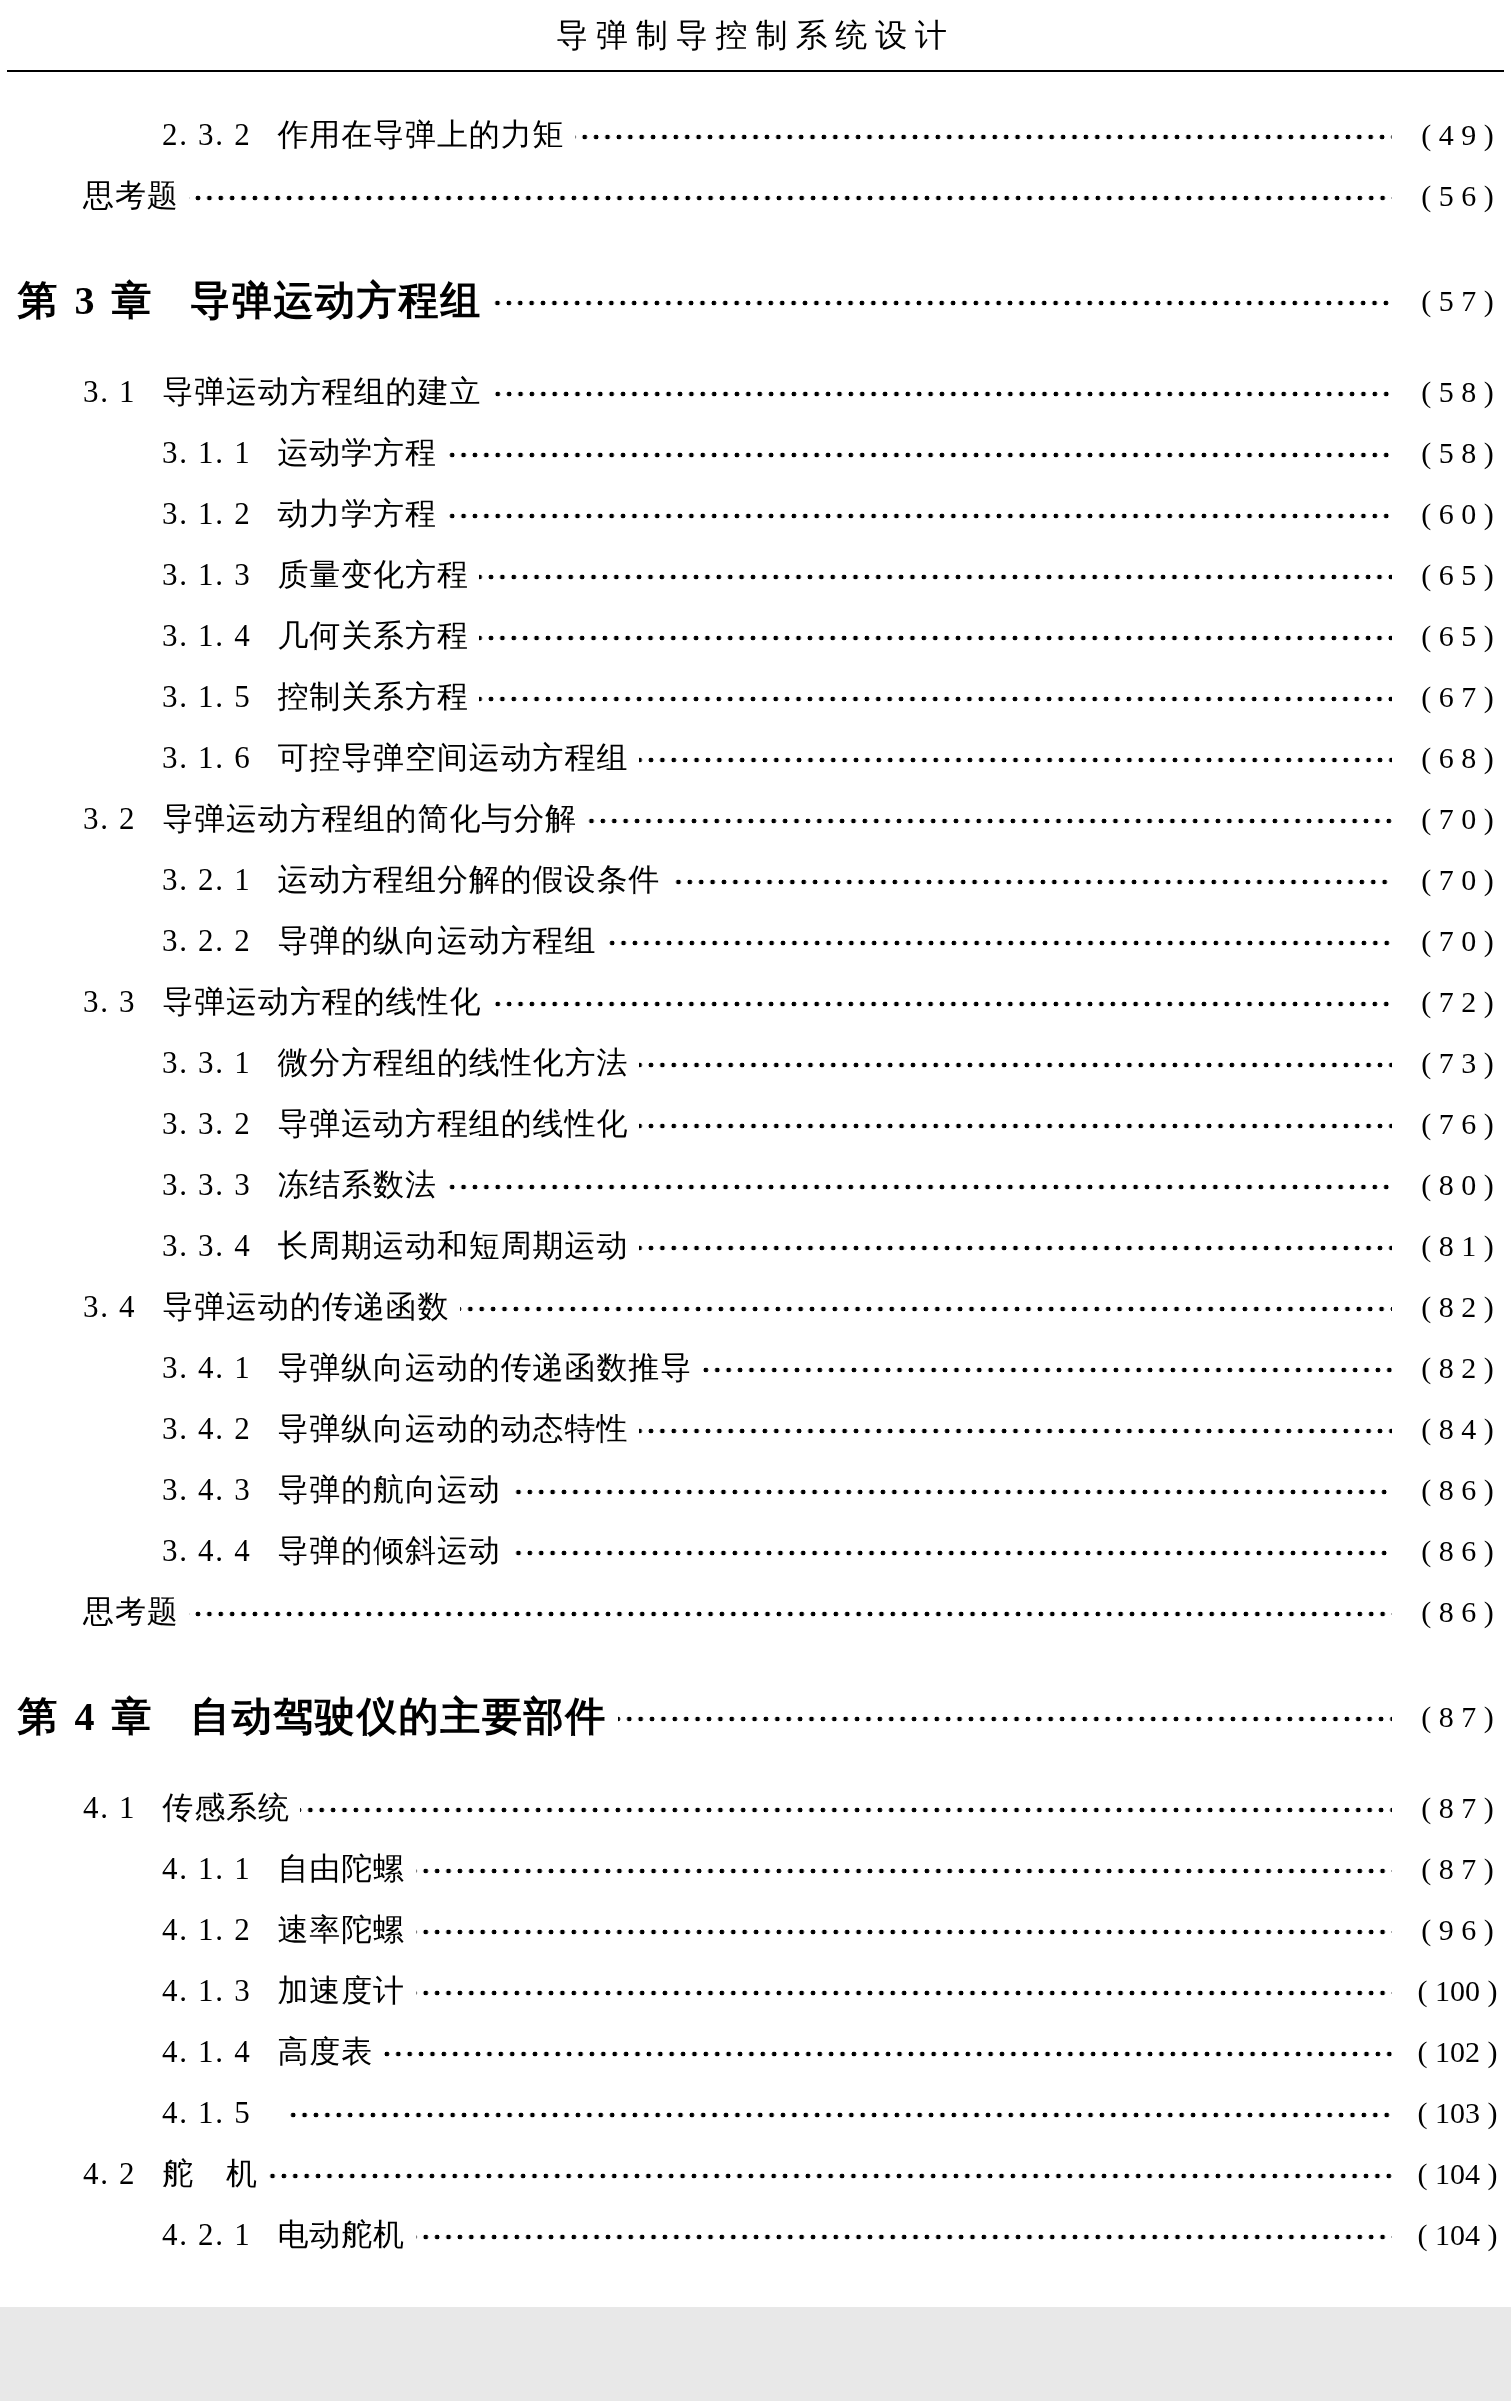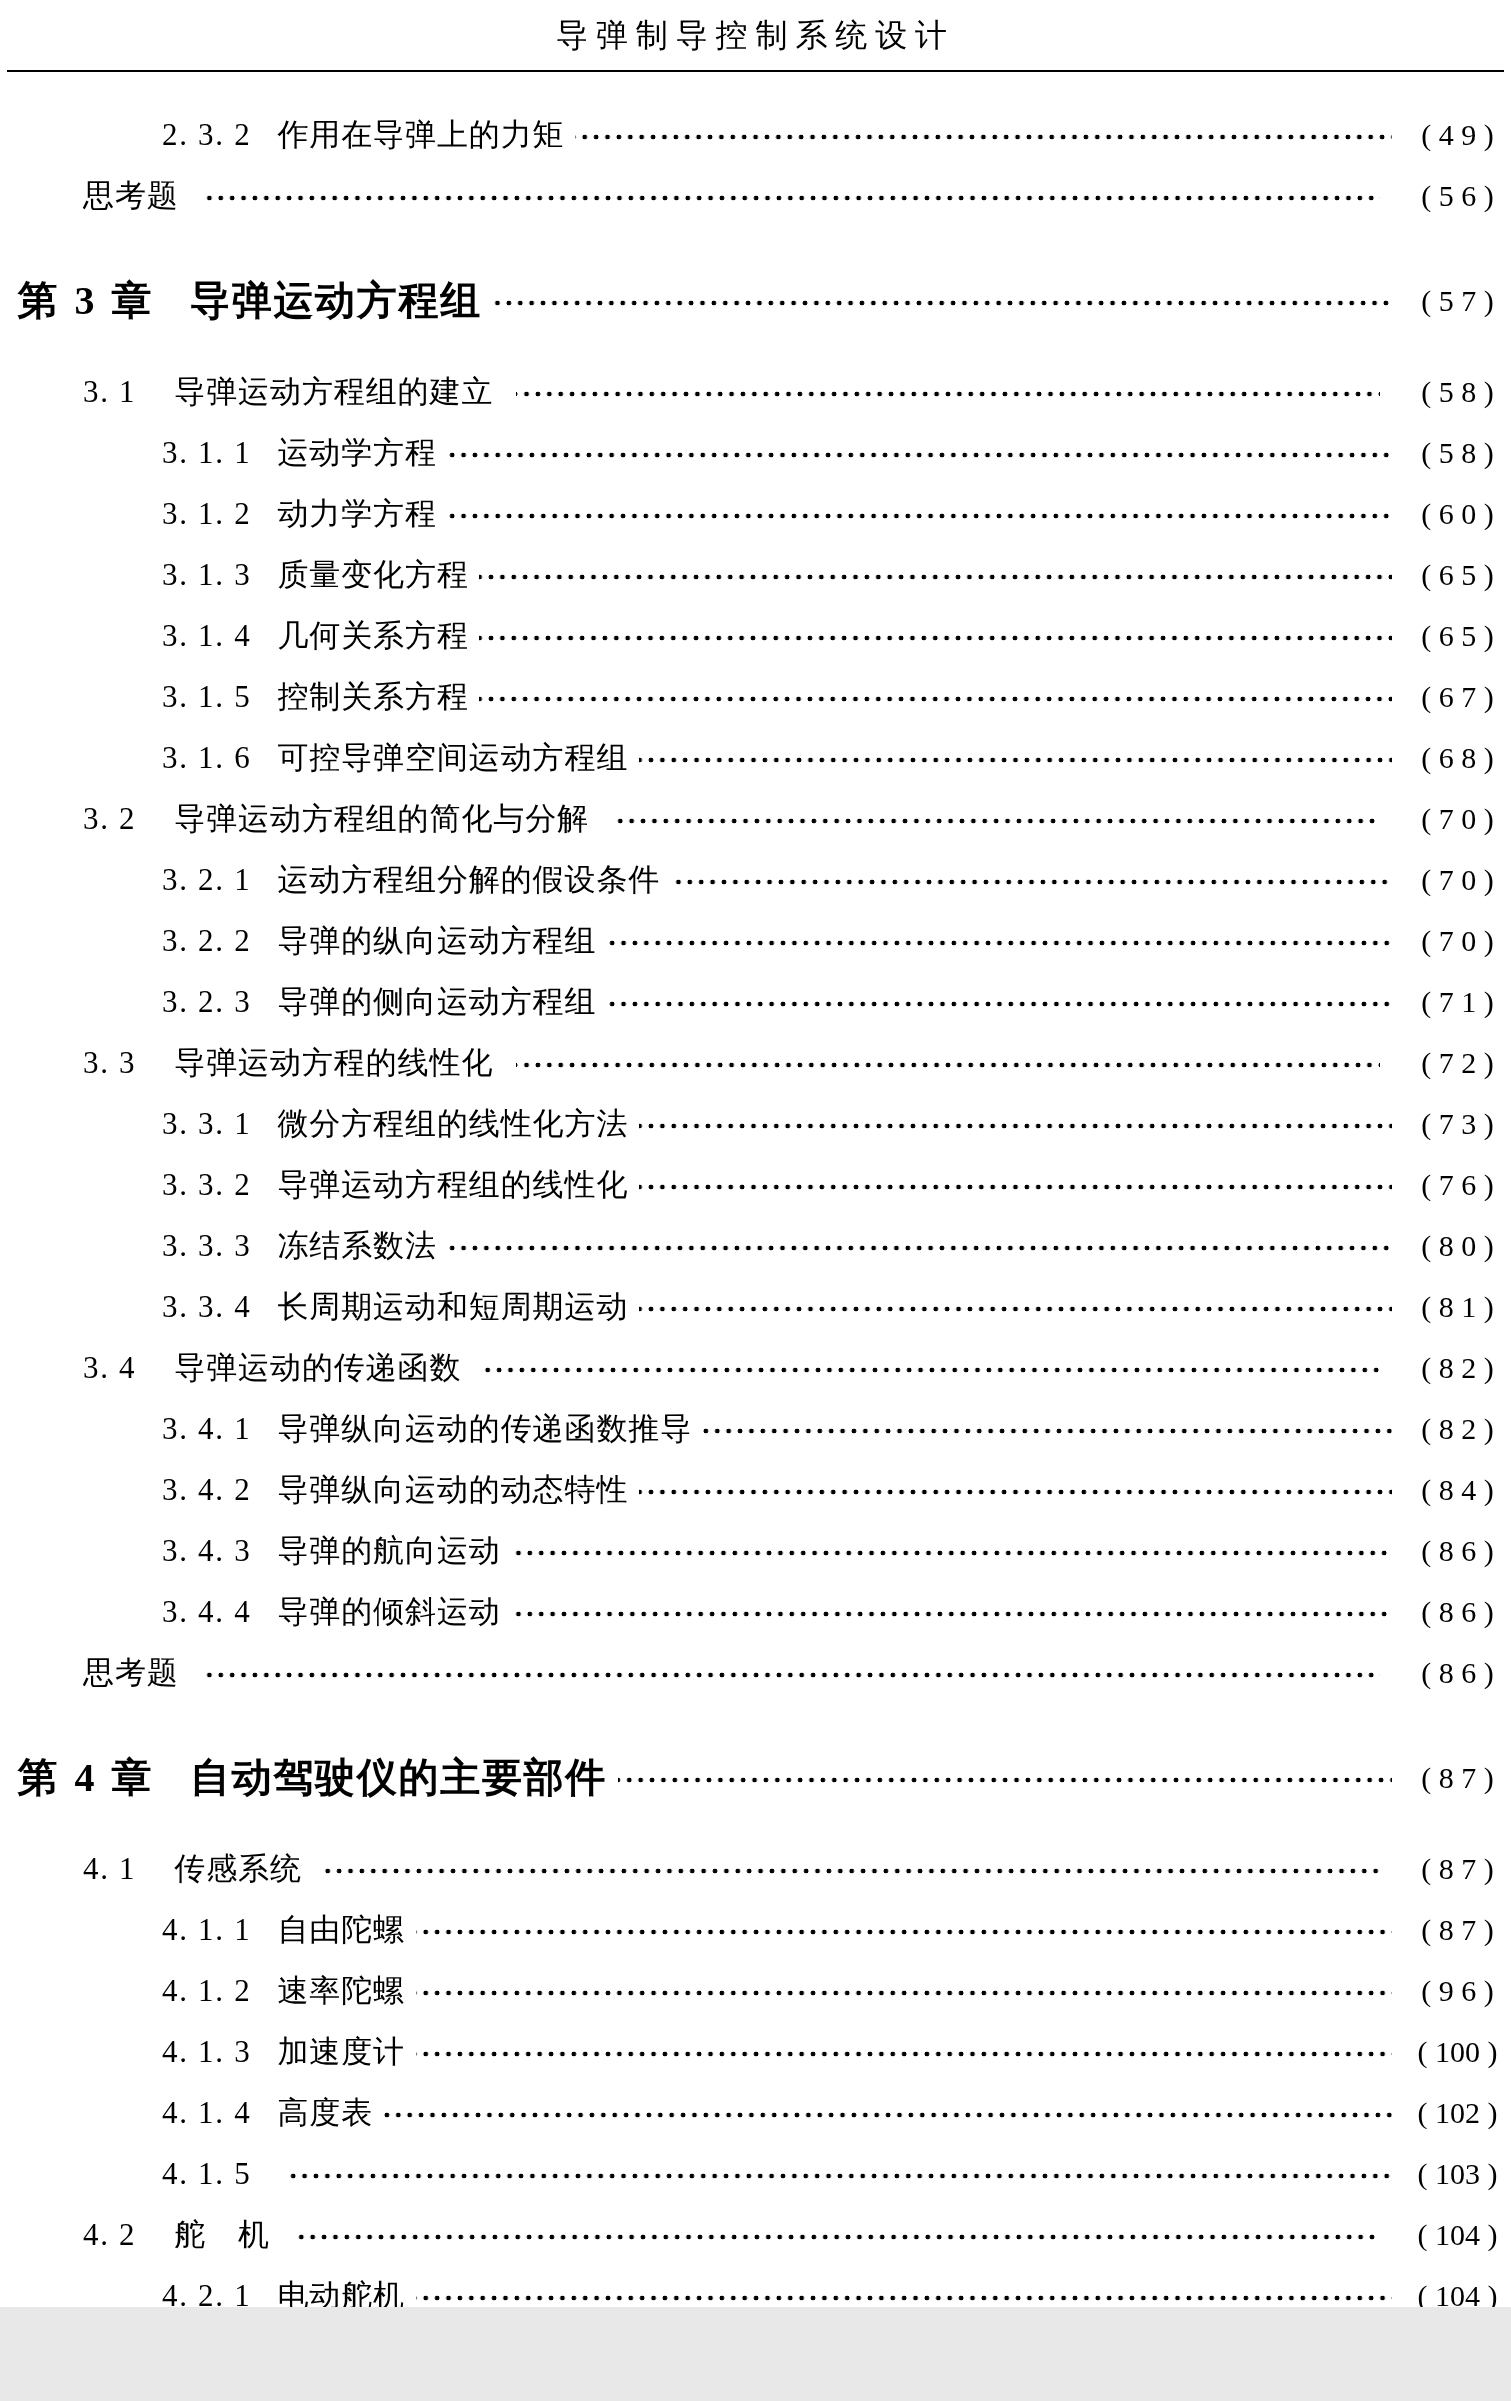--- a/index.html
+++ b/index.html
@@ -46,21 +46,21 @@
     background-position:center;
     background-repeat:repeat-x;
   }
   .row .page-label{
     flex:0 0 auto;
     width:107px;
     text-align:center;
     font-size:30px;
   }
   .lvl0{padding-left:17.5px;}
-  .lvl1{padding-left:83px;gap:12px;}
+  .lvl1{padding-left:83px;}
   .lvl2{padding-left:162px;}
   .chapter{
     height:79px;
     margin-top:35px;
     margin-bottom:21px;
     font-weight:700;
     font-size:40px;
   }
   .chapter .num{margin-right:35px;letter-spacing:3.5px;}
   .chapter .title{letter-spacing:1.7px;}
@@ -155,26 +155,20 @@
       <span class="title">运动方程组分解的假设条件</span>
       <span class="leader"></span>
       <span class="page-label">( 7 0 )</span>
     </div>
       <div class="row lvl2">
       <span class="num">3. 2. 2</span>
       <span class="title">导弹的纵向运动方程组</span>
       <span class="leader"></span>
       <span class="page-label">( 7 0 )</span>
     </div>
-      <div class="row lvl2">
-      <span class="num">3. 2. 3</span>
-      <span class="title">导弹的侧向运动方程组</span>
-      <span class="leader"></span>
-      <span class="page-label">( 7 1 )</span>
-    </div>
       <div class="row lvl1">
       <span class="num">3. 3</span>
       <span class="title">导弹运动方程的线性化</span>
       <span class="leader"></span>
       <span class="page-label">( 7 2 )</span>
     </div>
       <div class="row lvl2">
       <span class="num">3. 3. 1</span>
       <span class="title">微分方程组的线性化方法</span>
       <span class="leader"></span>

